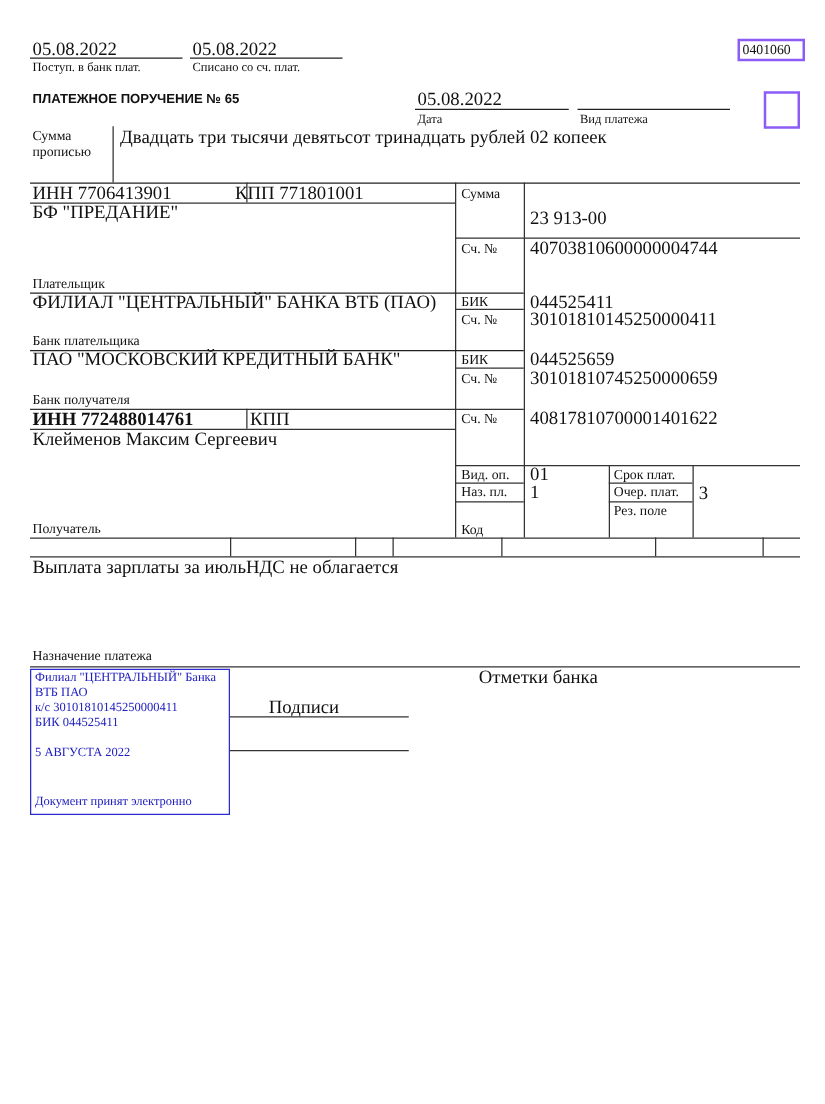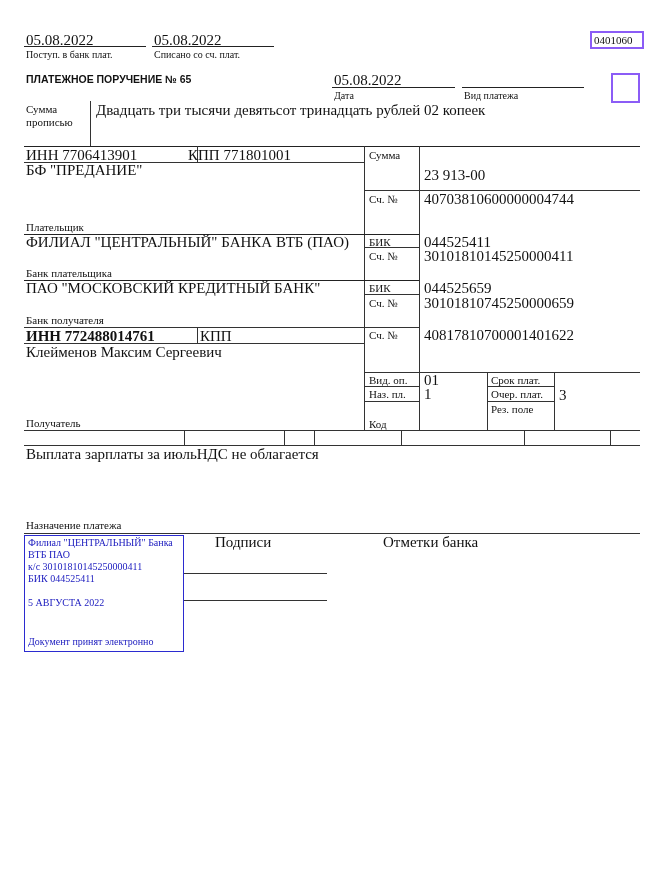--- a/index.html
+++ b/index.html
@@ -116,21 +116,21 @@
 <div class="abs t12" style="left:424px;top:402px;"></div>
 <div class="abs t11" style="left:491px;top:374px;">Срок плат.</div>
 <div class="abs t11" style="left:491px;top:388px;">Очер. плат.</div>
 <div class="abs t12" style="left:559px;top:388px;">3</div>
 <div class="abs t11" style="left:491px;top:403px;">Рез. поле</div>
 
 <div class="abs t12" style="left:26px;top:447px;">Выплата зарплаты за июльНДС не облагается</div>
 <div class="abs t11" style="left:26px;top:519px;">Назначение платежа</div>
 <div class="hl" style="left:24px;top:533px;width:616px;"></div>
 
-<div class="abs t12" style="left:215px;top:535px;">Подписи</div>
+<div class="abs t12" style="left:215px;top:559px;">Подписи</div>
 <div class="hl" style="left:184px;top:573px;width:143px;"></div>
 <div class="hl" style="left:184px;top:600px;width:143px;"></div>
 <div class="abs t12" style="left:383px;top:535px;">Отметки банка</div>
 
 <div class="stamp">
   <div style="top:1px;">Филиал "ЦЕНТРАЛЬНЫЙ" Банка</div>
   <div style="top:13px;">ВТБ ПАО</div>
   <div style="top:25px;">к/с 30101810145250000411</div>
   <div style="top:37px;">БИК 044525411</div>
   <div style="top:61px;">5 АВГУСТА 2022</div>

